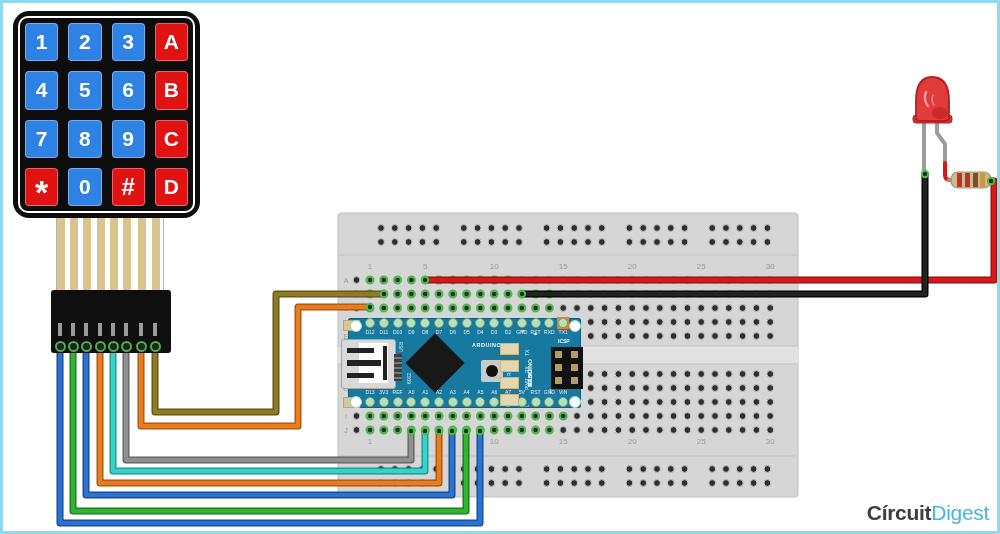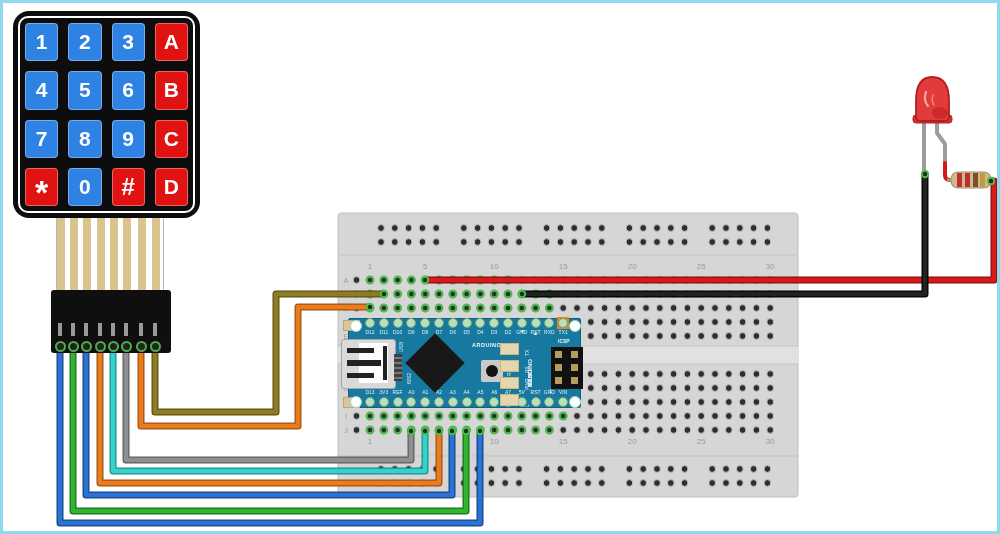--- a/index.html
+++ b/index.html
@@ -720,13 +720,16 @@
       <div class="slot" style="left: 60px;"></div>
       <div class="dot" style="left: 56.5px;"></div>
       <div class="slot" style="left: 73px;"></div>
       <div class="dot" style="left: 69.5px;"></div>
       <div class="slot" style="left: 88px;"></div>
       <div class="dot" style="left: 84.5px;"></div>
       <div class="slot" style="left: 102px;"></div>
       <div class="dot" style="left: 98.5px;"></div>
     </div>
 
+  <div id="logo">
+    <span class="c">Círcuit</span><span class="d">Digest</span>
+  </div>
 </div>
 
 </body></html>

